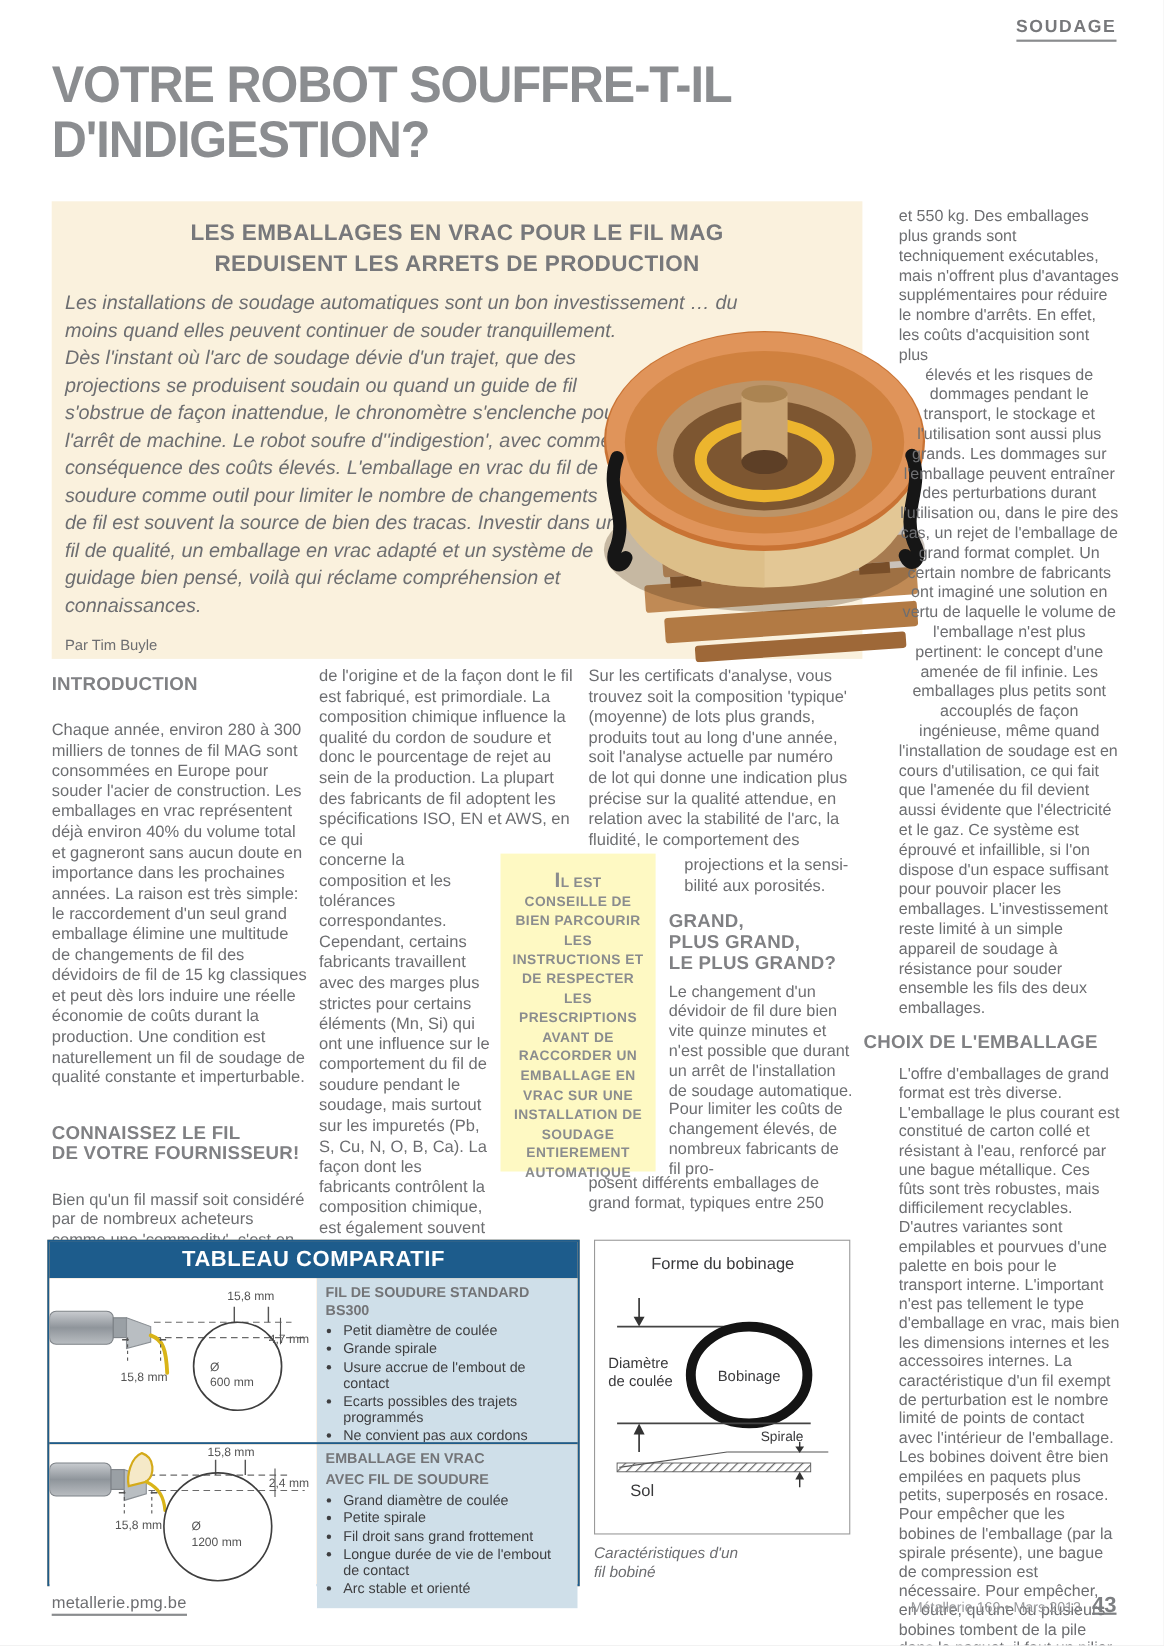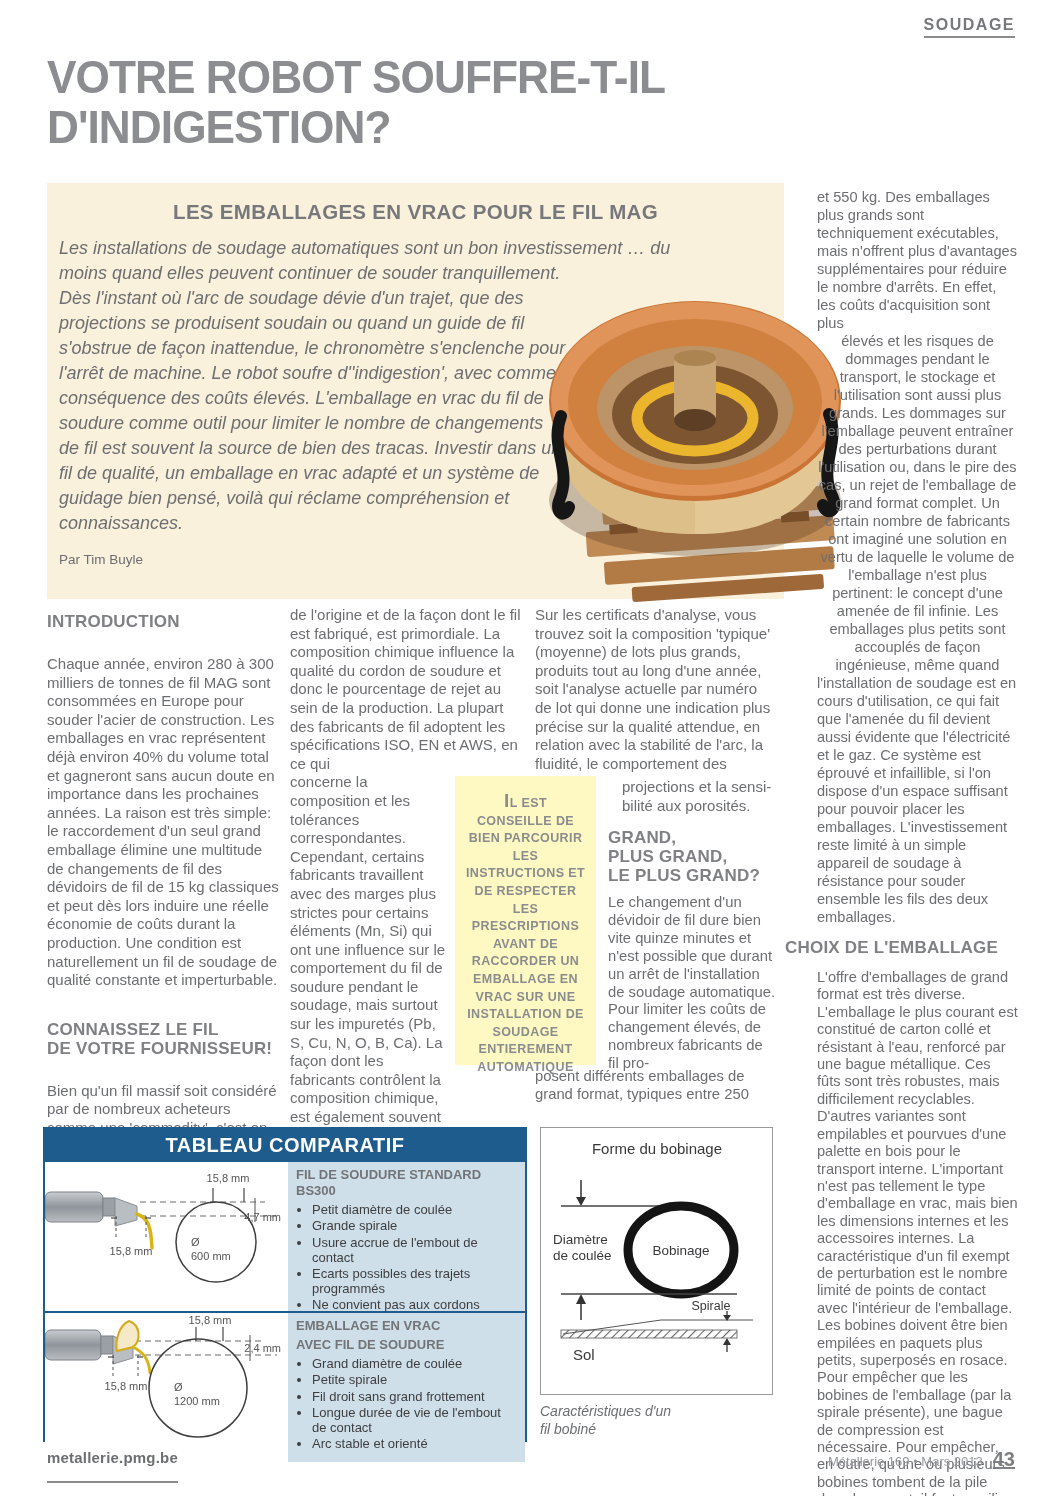--- a/index.html
+++ b/index.html
@@ -54,41 +54,42 @@
   .ccell ul{margin:4px 0 0 0;padding-left:16px;font-size:13px;line-height:15.2px;color:#3e3e40;}
   .ccell li{margin-bottom:1px;}
   .diag-txt{font-size:11px;fill:#555;font-family:"Liberation Sans",sans-serif;}
   
   .fig{left:540px;top:1127px;width:233px;height:268px;border:1px solid #9a9a9a;
        box-sizing:border-box;background:#fff;}
   .fig-caption{left:540px;top:1402px;width:140px;font-style:italic;font-size:14px;
                line-height:1.3;color:#6d6e71;}
   .fig-svg-txt{font-family:"Liberation Sans",sans-serif;fill:#39393b;}
   
-  .f-left{left:47px;top:1449px;font-size:15px;font-weight:bold;color:#6d6e71;
-          border-bottom:2px solid #8a8c8e;padding-bottom:15px;letter-spacing:.2px;text-decoration:none;}
+  .f-left{left:47px;top:1449px;font-size:15px;font-weight:normal;color:#6d6e71;
+          border-bottom:2px solid #8a8c8e;padding-bottom:1px;letter-spacing:.2px;text-decoration:none;}
   .f-right{right:43px;top:1448px;display:flex;align-items:baseline;gap:10px;margin-left:20px;}
   .f-issue{font-size:13px;color:#97989b;}
   .f-page{font-size:20px;font-weight:bold;color:#7d7f82;text-decoration:underline;}
 </style>
 </head>
 <body>
 
 <div class="page">
 
   <div class="abs kicker">SOUDAGE</div>
 
   <div class="abs title">
     <span style="display:block">VOTRE ROBOT SOUFFRE-T-IL</span>
     <span style="display:block">D'INDIGESTION?</span>
   </div>
 
   <div class="abs intro-box">
     <div class="intro-heading">
       <span style="display:block">LES EMBALLAGES EN VRAC POUR LE FIL MAG</span>
+      <span style="display:block">REDUISENT LES ARRETS DE PRODUCTION</span>
     </div>
     <p class="lead lead-1">Les installations de soudage automatiques sont un bon investissement … du moins quand elles peuvent continuer de souder tranquillement.</p>
     <p class="lead lead-2" style="margin-top:0">Dès l'instant où l'arc de soudage dévie d'un trajet, que des projections se produisent soudain ou quand un guide de fil s'obstrue de façon inattendue, le chronomètre s'enclenche pour l'arrêt de machine. Le robot soufre d''indigestion', avec comme conséquence des coûts élevés. L'emballage en vrac du fil de soudure comme outil pour limiter le nombre de changements de fil est souvent la source de bien des tracas. Investir dans un fil de qualité, un emballage en vrac adapté et un système de guidage bien pensé, voilà qui réclame compréhension et connaissances.</p>
     <div class="byline">Par Tim Buyle</div>
   </div>
 
   <svg class="abs" style="left:545px;top:268px" width="300" height="334" viewBox="0 0 300 334" aria-hidden="true">
     <g transform="rotate(-4 160 280)">
       <rect x="60" y="226" width="232" height="24" rx="3" fill="#cd9a68"></rect>
       <rect x="42" y="256" width="248" height="25" rx="3" fill="#c08a55"></rect>

